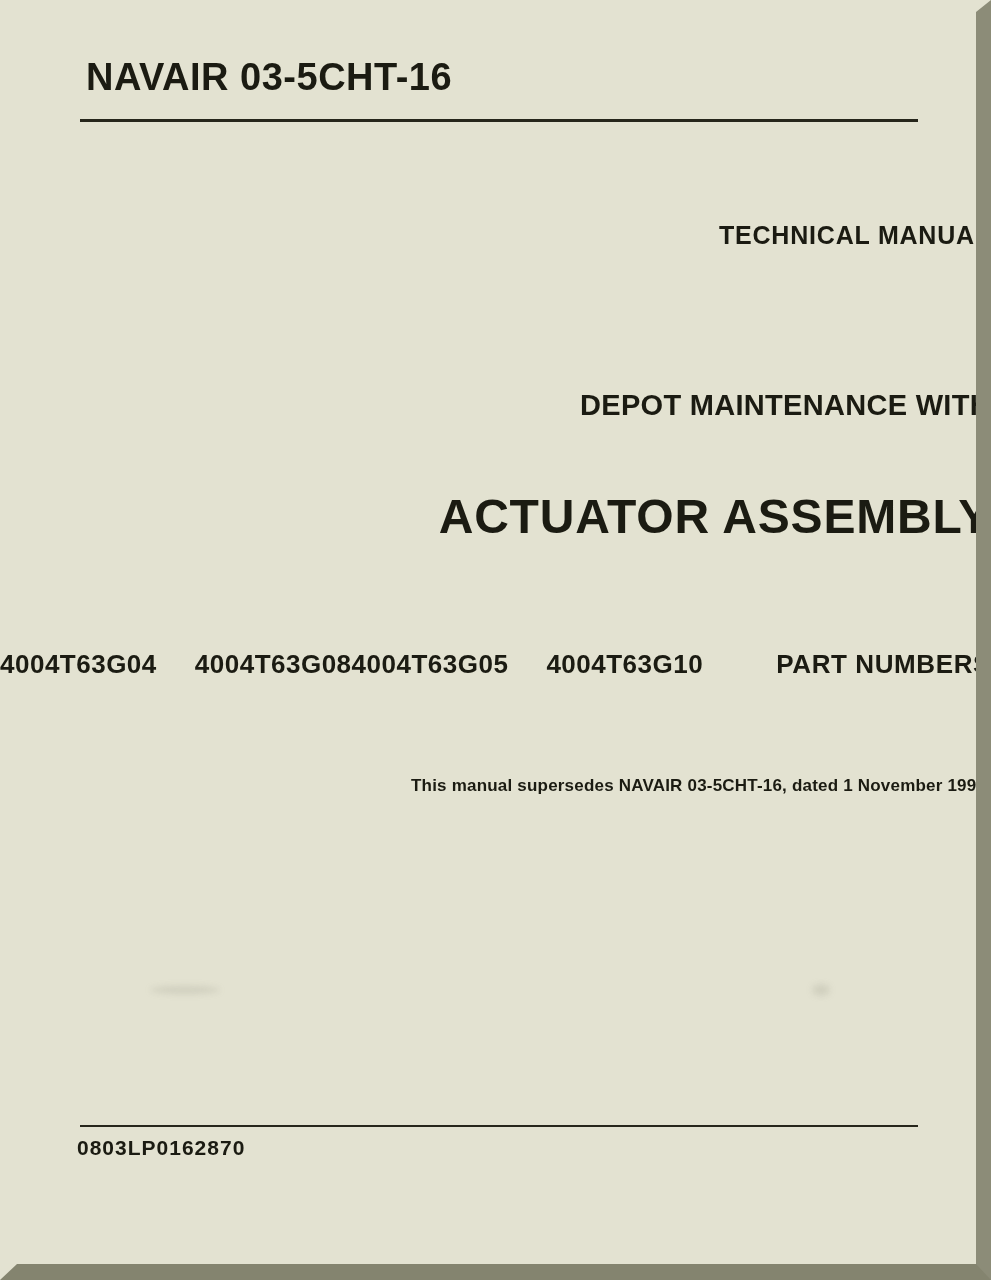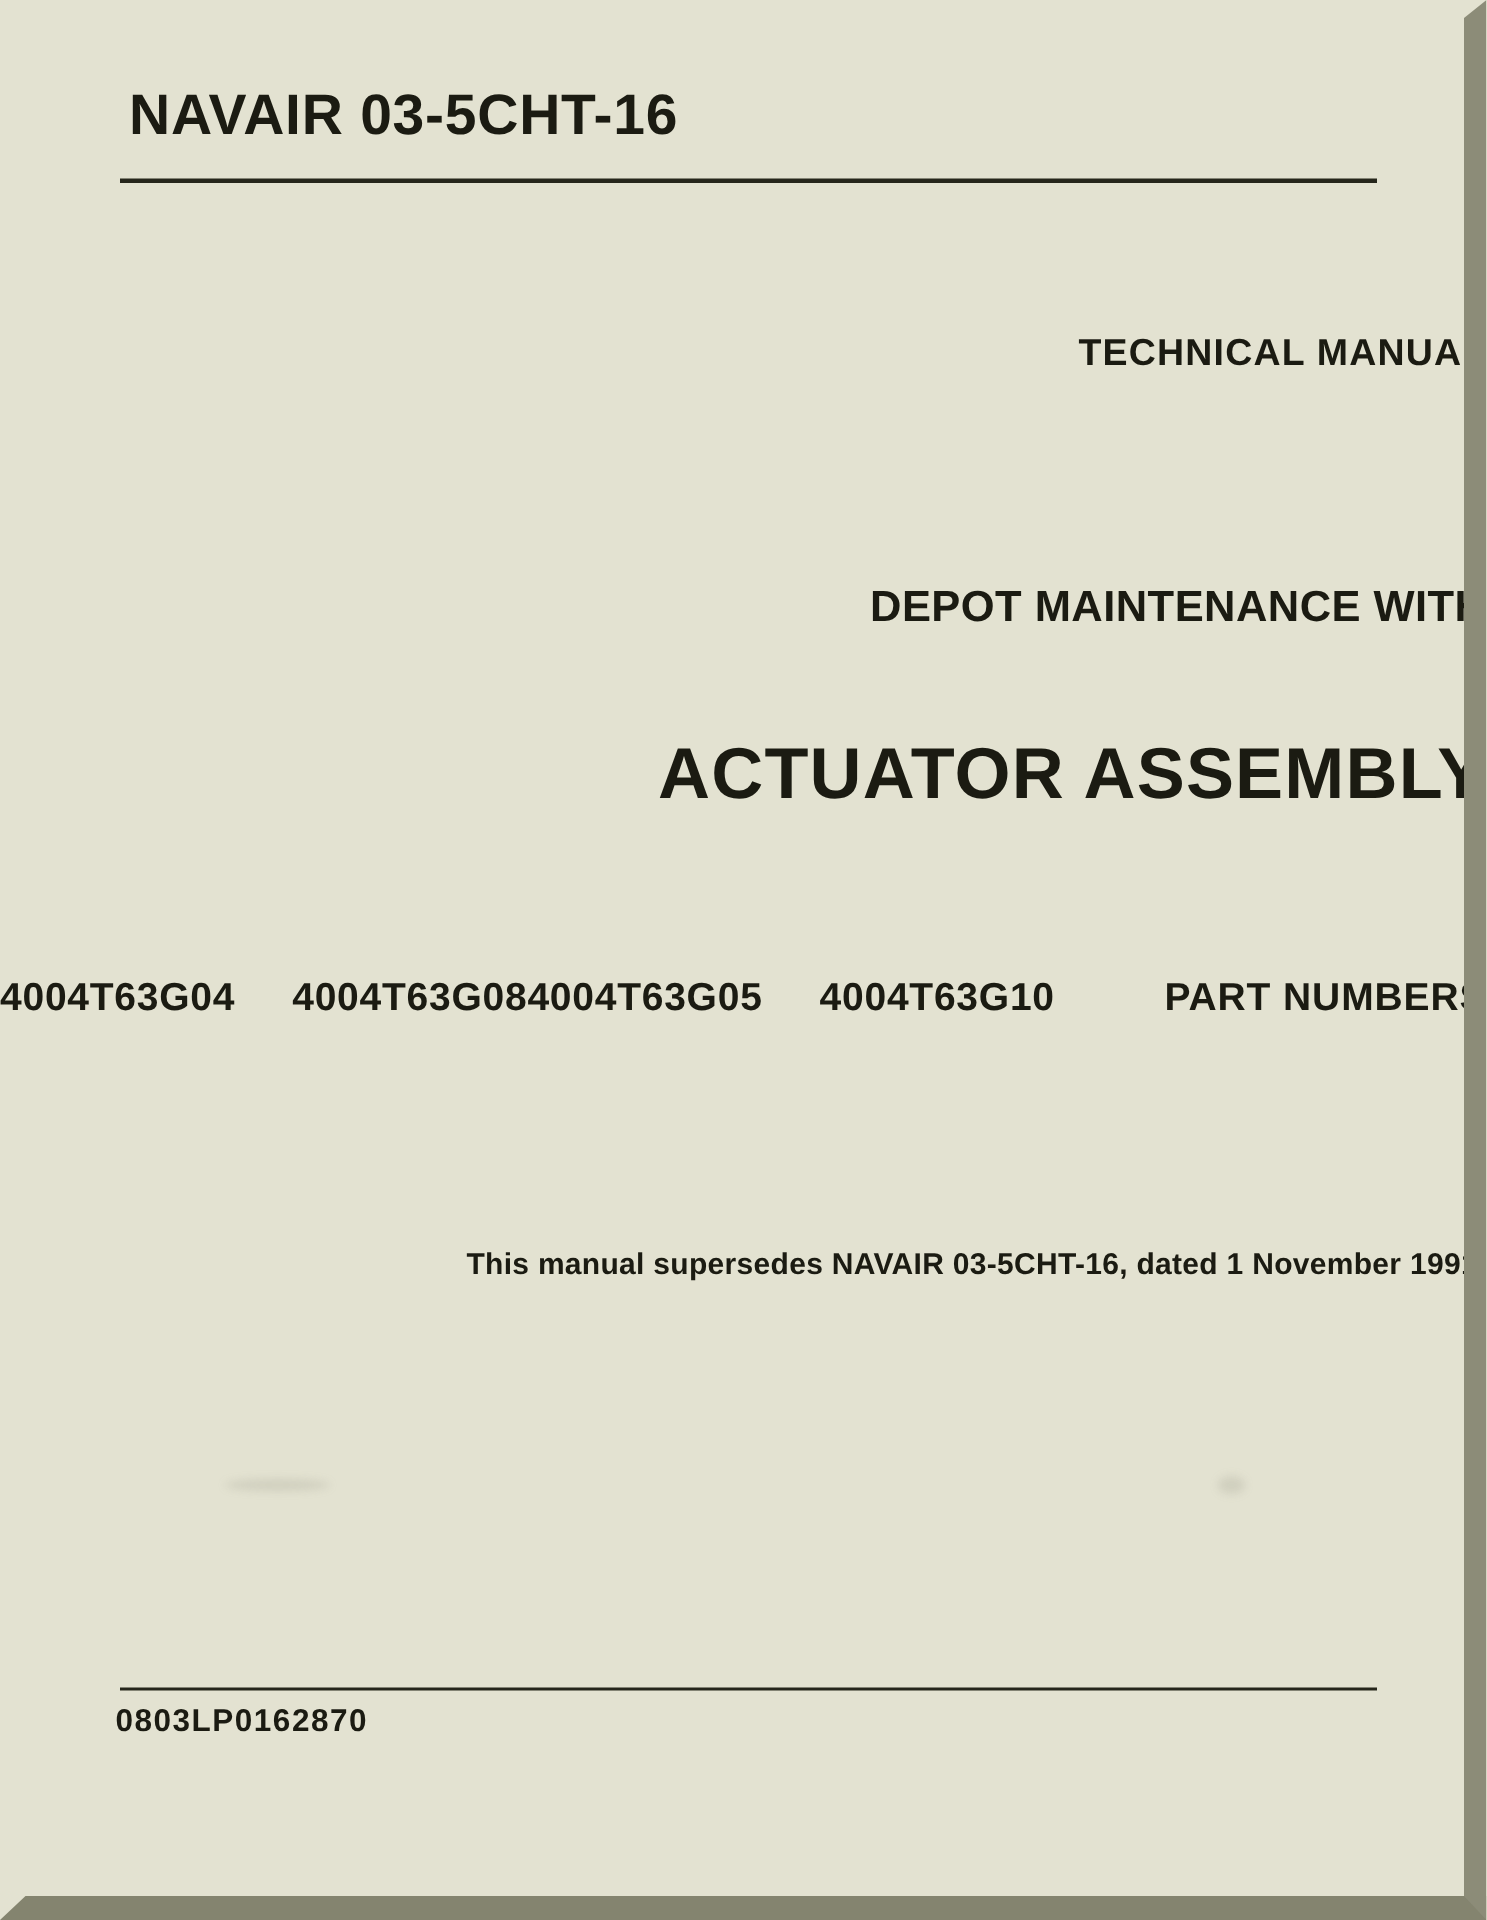--- a/index.html
+++ b/index.html
@@ -96,22 +96,22 @@
     font-weight: bold;
     line-height: 32px;
     letter-spacing: 0.5px;
   }
   .part-cell {
     min-width: 152px;
     text-align: center;
     white-space: nowrap;
   }
   .supersedes {
-    top: 832px;
-    font-size: 20px;
+    top: 776px;
+    font-size: 17px;
     letter-spacing: 0.2px;
   }
   .stock-number {
     position: absolute;
     left: 77px;
     top: 1136px;
     font-size: 21px;
     font-weight: bold;
     letter-spacing: 1px;
     white-space: nowrap;

